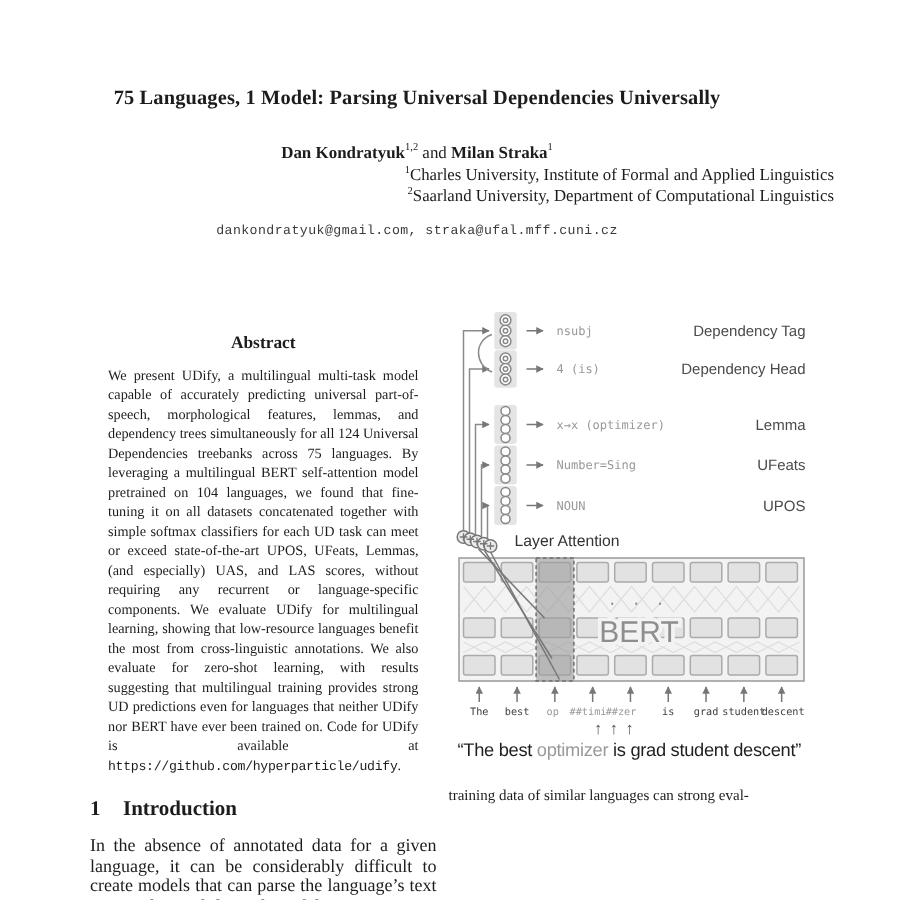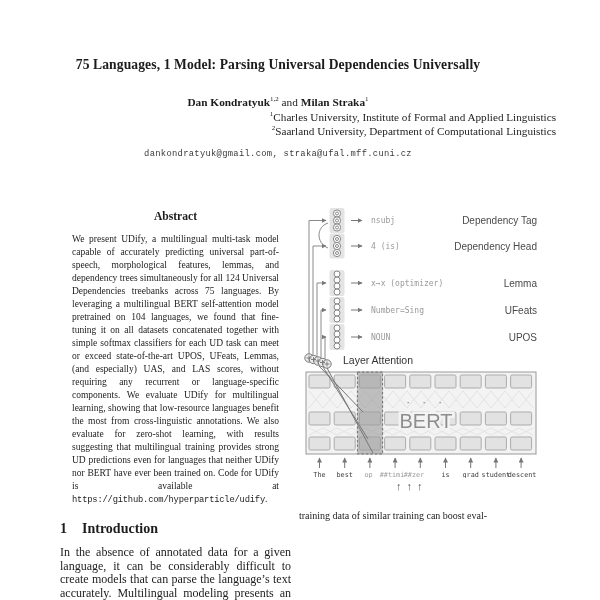--- a/index.html
+++ b/index.html
@@ -12,21 +12,21 @@
   .authors{position:absolute;top:96px;left:0;right:0;text-align:center;font-size:11.3px;font-family:Liberation Serif, serif;}
   .authors b{font-weight:bold;}
   sup{font-size:7px;vertical-align:super;line-height:0;}
   .affil{position:absolute;left:0;right:0;text-align:right;font-size:11.2px;}
   .affil1{top:111px;} .affil2{top:125px;padding-left:36px;}
   .emails{position:absolute;top:149px;left:0;right:0;text-align:center;
           font-family:"Liberation Mono",monospace;font-size:8.8px;color:#3a3a3a;letter-spacing:.3px;}
 
   
   .col-left{position:absolute;left:60px;top:210px;width:231px;}
-  .abs-head{text-align:center;font-weight:bold;font-size:11.6px;margin:0 0 10px 0;}
+  .abs-head{text-align:center;font-weight:bold;font-size:11.6px;margin:12px 0 10px 0;}
   .abs-body{margin:0 12px;text-align:justify;font-size:9.5px;line-height:13px;}
   .mono{font-family:"Liberation Mono",monospace;font-size:8.8px;letter-spacing:-.2px;}
   .sec-head{margin-top:14px;font-weight:bold;font-size:14px;}
   .sec-head .num{display:inline-block;width:22px;}
   .intro-body{margin-top:9px;text-align:justify;font-size:12px;line-height:13.5px;}
 
   
   .col-right{position:absolute;left:299px;top:206px;width:241px;}
   .fig-svg{display:block;}
   .sub-arrows{margin-top:2px;padding-left:97px;color:#555;
@@ -236,16 +236,17 @@
         <text class="t-tok sub" text-anchor="middle" x="93" y="270.5">##timi</text>
         <text class="t-tok sub" text-anchor="middle" x="115" y="270.5">##zer</text>
         <text class="t-tok" text-anchor="middle" x="146.5" y="270.5">is</text>
         <text class="t-tok" text-anchor="middle" x="171.7" y="270.5">grad</text>
         <text class="t-tok" text-anchor="middle" x="196.9" y="270.5">student</text>
         <text class="t-tok" text-anchor="middle" x="223.1" y="270.5">descent</text>
       </g>
     </svg>
 
     <div class="sub-arrows">↑↑↑</div>
-    <p class="right-body">training data of similar training can boost eval-</p>
+    <div class="quote"><span>“The best </span><span class="gray">optimizer</span><span> is grad student descent”</span></div>
+    <p class="right-body">training data of similar languages can strong eval-</p>
   </div>
 
 </div>
 
 </body></html>

